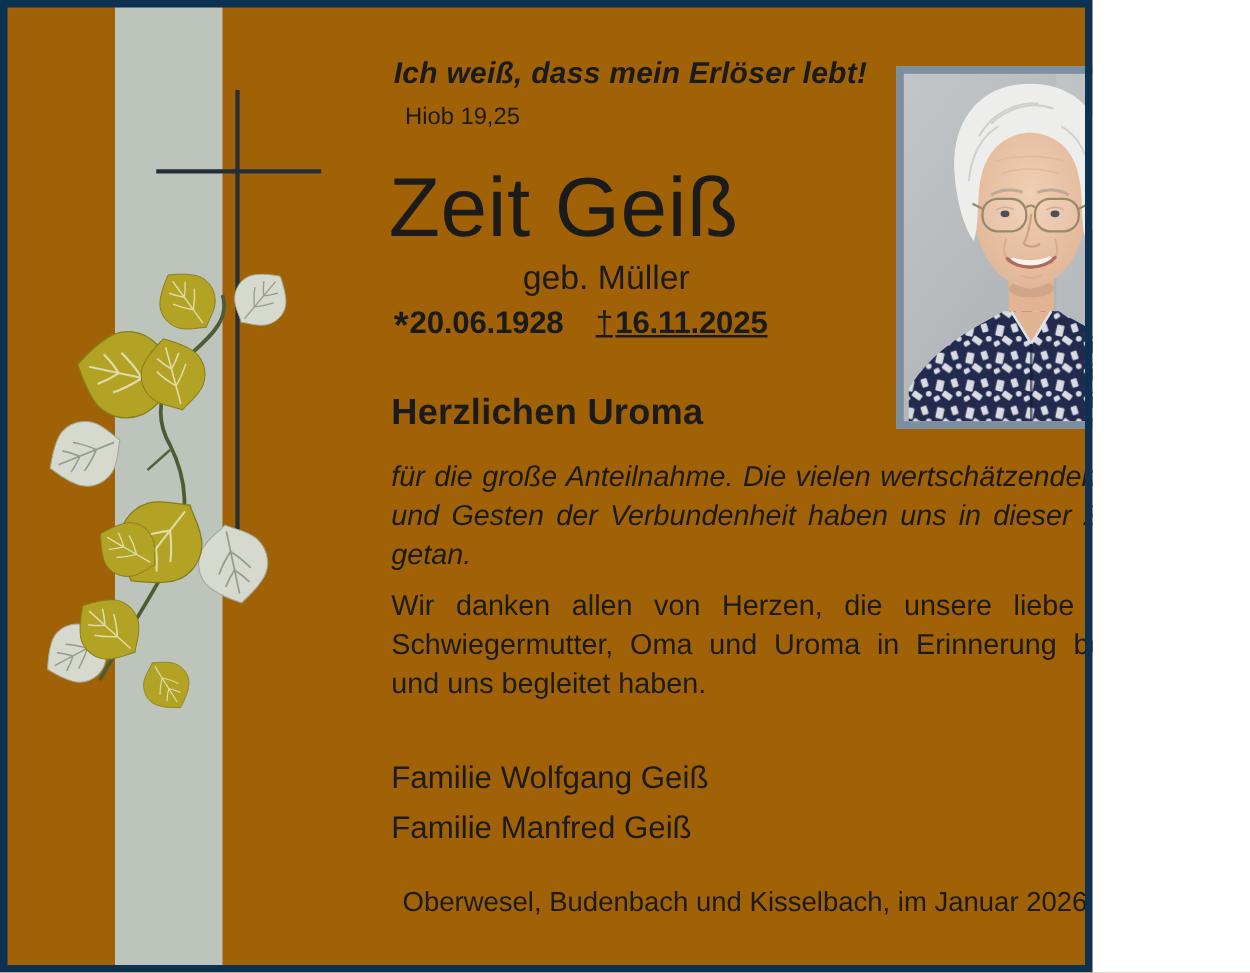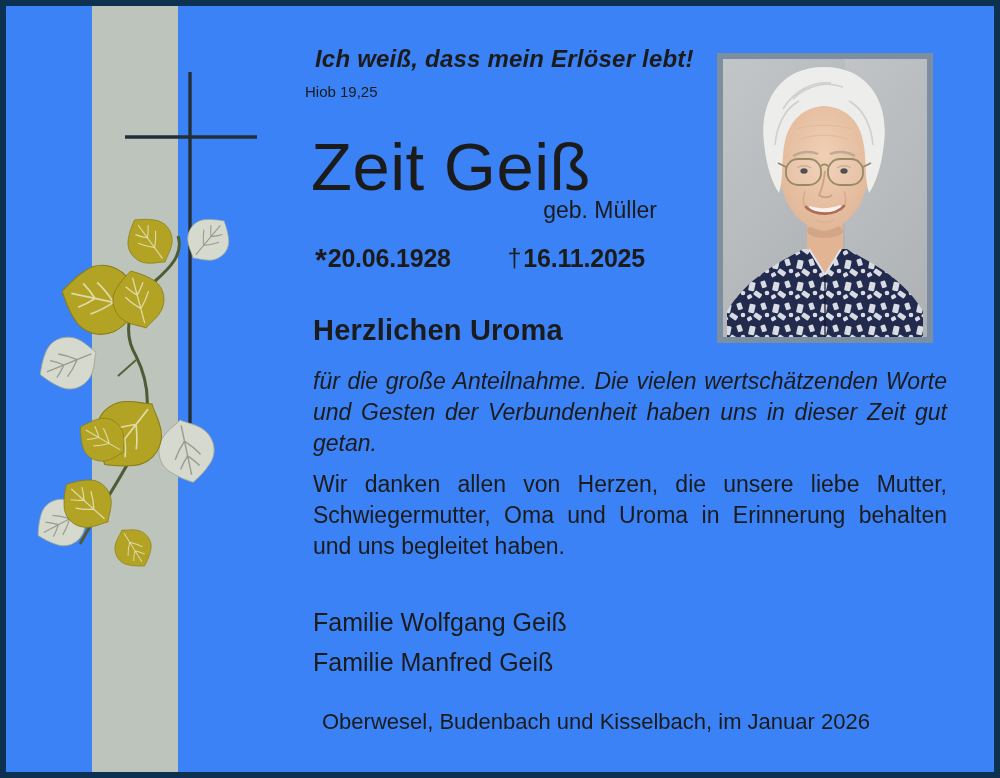--- a/index.html
+++ b/index.html
@@ -3,42 +3,42 @@
 <meta charset="utf-8">
 <style>
   :root{
     --frame:#0d3150; --band:#bcc4bc; --cross:#242e36;
     --leaf_yellow:#b2a324; --leaf_pale:#d6d9ce;
     --photo_border:#7b8fa0; --photo_bg:#abb0b4;
     --blouse:#222b4e; --text:#1b1b1b;
   }
   html,body{margin:0;padding:0;background:#fff;}
   .page{
-    position:relative;width:1000px;height:778px;background:#3b82f6;
+    position:relative;width:874px;height:778px;background:#a16207;
     font-family:"Liberation Sans",sans-serif;color:var(--text);overflow:hidden;
   }
   .frame{position:absolute;inset:0;border:6px solid var(--frame);pointer-events:none;z-index:50;}
   .band{position:absolute;left:92px;top:0;width:86px;height:778px;background:var(--band);}
   .decor{position:absolute;left:0;top:0;width:270px;height:600px;}
   .leaf-y{--blade:var(--leaf_yellow);--bstroke:#897d17;--vein:rgba(255,255,255,.6);}
   .leaf-p{--blade:var(--leaf_pale);--bstroke:#a2a896;--vein:rgba(100,108,88,.55);}
 
   .photo{
     position:absolute;left:717px;top:53px;width:216px;height:290px;margin:0;
     border:6px solid var(--photo-border,#7b8fa0);box-sizing:border-box;background:var(--photo_bg);
   }
   .photo svg{display:block;width:100%;height:100%;}
 
   .content p,.content h1,.content h2{position:absolute;margin:0;white-space:nowrap;}
   .quote{left:315px;top:45px;font-size:24px;font-weight:bold;font-style:italic;letter-spacing:.2px;}
-  .quote-src{left:305px;top:83px;font-size:15px;}
+  .quote-src{left:324px;top:83px;font-size:19px;}
   .name{left:311px;top:128px;font-size:67px;font-weight:500;letter-spacing:.5px;}
-  .maiden{left:313px;top:197px;width:344px;text-align:right;font-size:23px;}
+  .maiden{left:313px;top:207px;width:344px;text-align:center;font-size:27px;}
   .dates{left:315px;top:243px;font-size:25px;font-weight:bold;letter-spacing:-.2px;}
-  .dates .death{margin-left:50px;}
+  .dates .death{margin-left:19px;text-decoration:underline;}
   .sym.star{font-size:1.22em;vertical-align:-0.14em;margin-right:1px;}
   .sym.dagger{font-weight:normal;margin-right:2px;}
   .dank{left:313px;top:314px;font-size:29px;font-weight:bold;letter-spacing:.2px;}
   .para{left:313px;width:634px;text-align:justify;font-size:23px;line-height:31px;white-space:normal !important;}
   .p1{top:366px;font-style:italic;}
   .p2{top:469px;}
   .family{left:313px;font-size:25px;line-height:1;}
   .f1{top:610px;}
   .f2{top:650px;}
   .closing{left:322px;top:709px;font-size:22px;}

